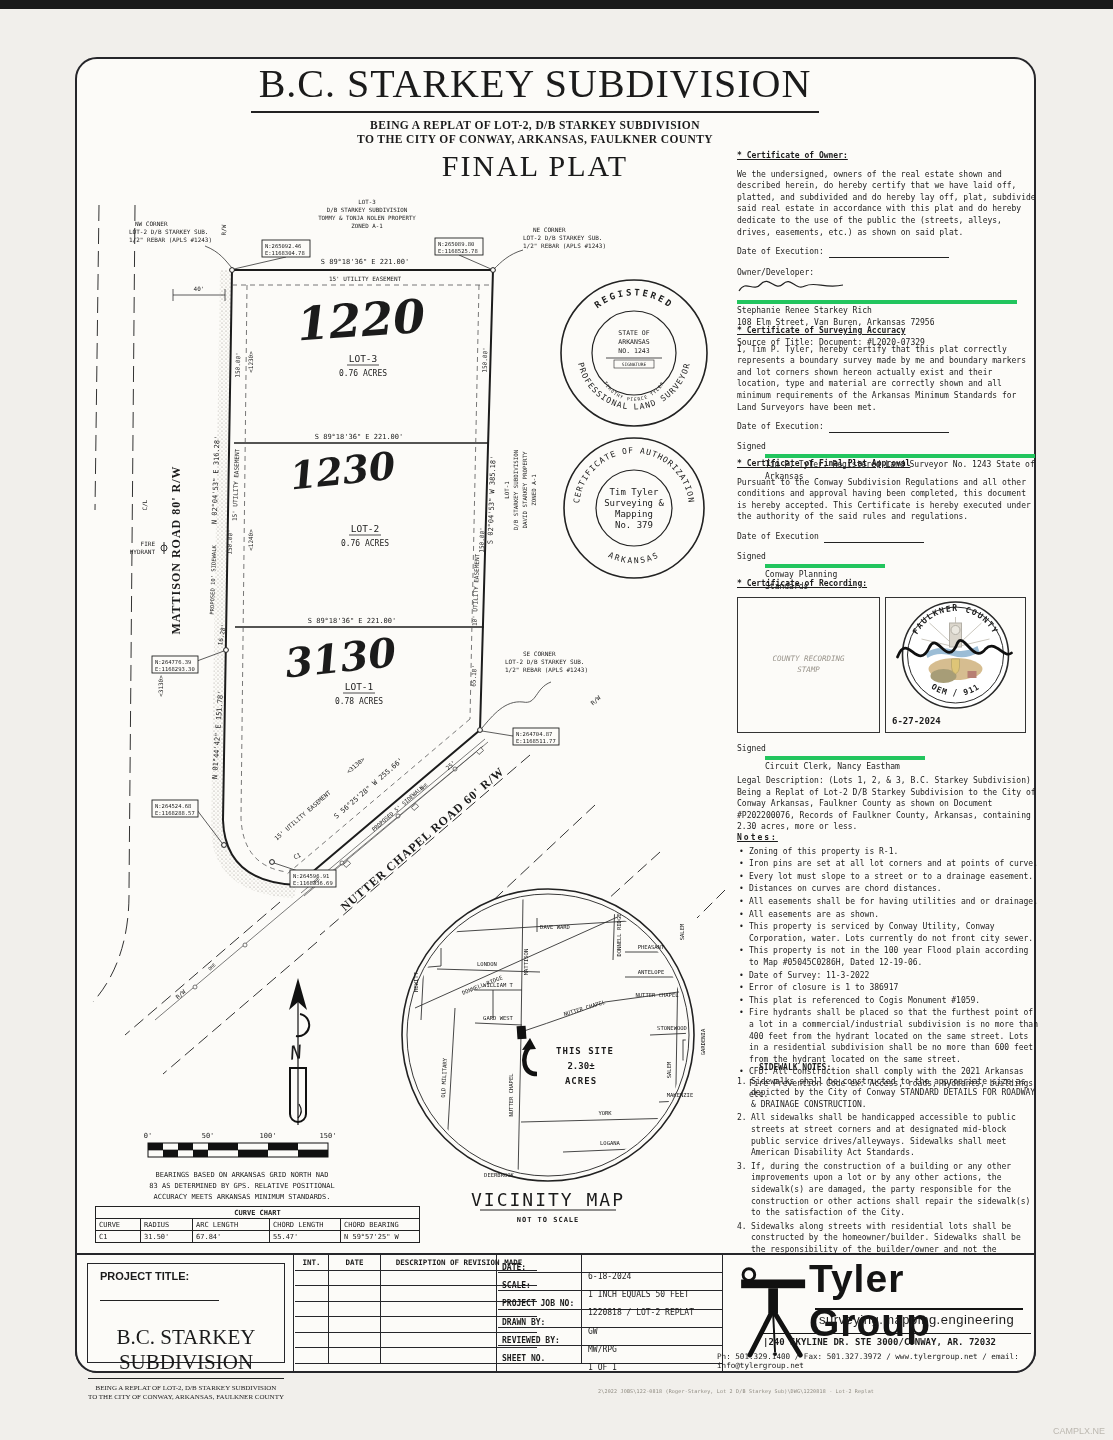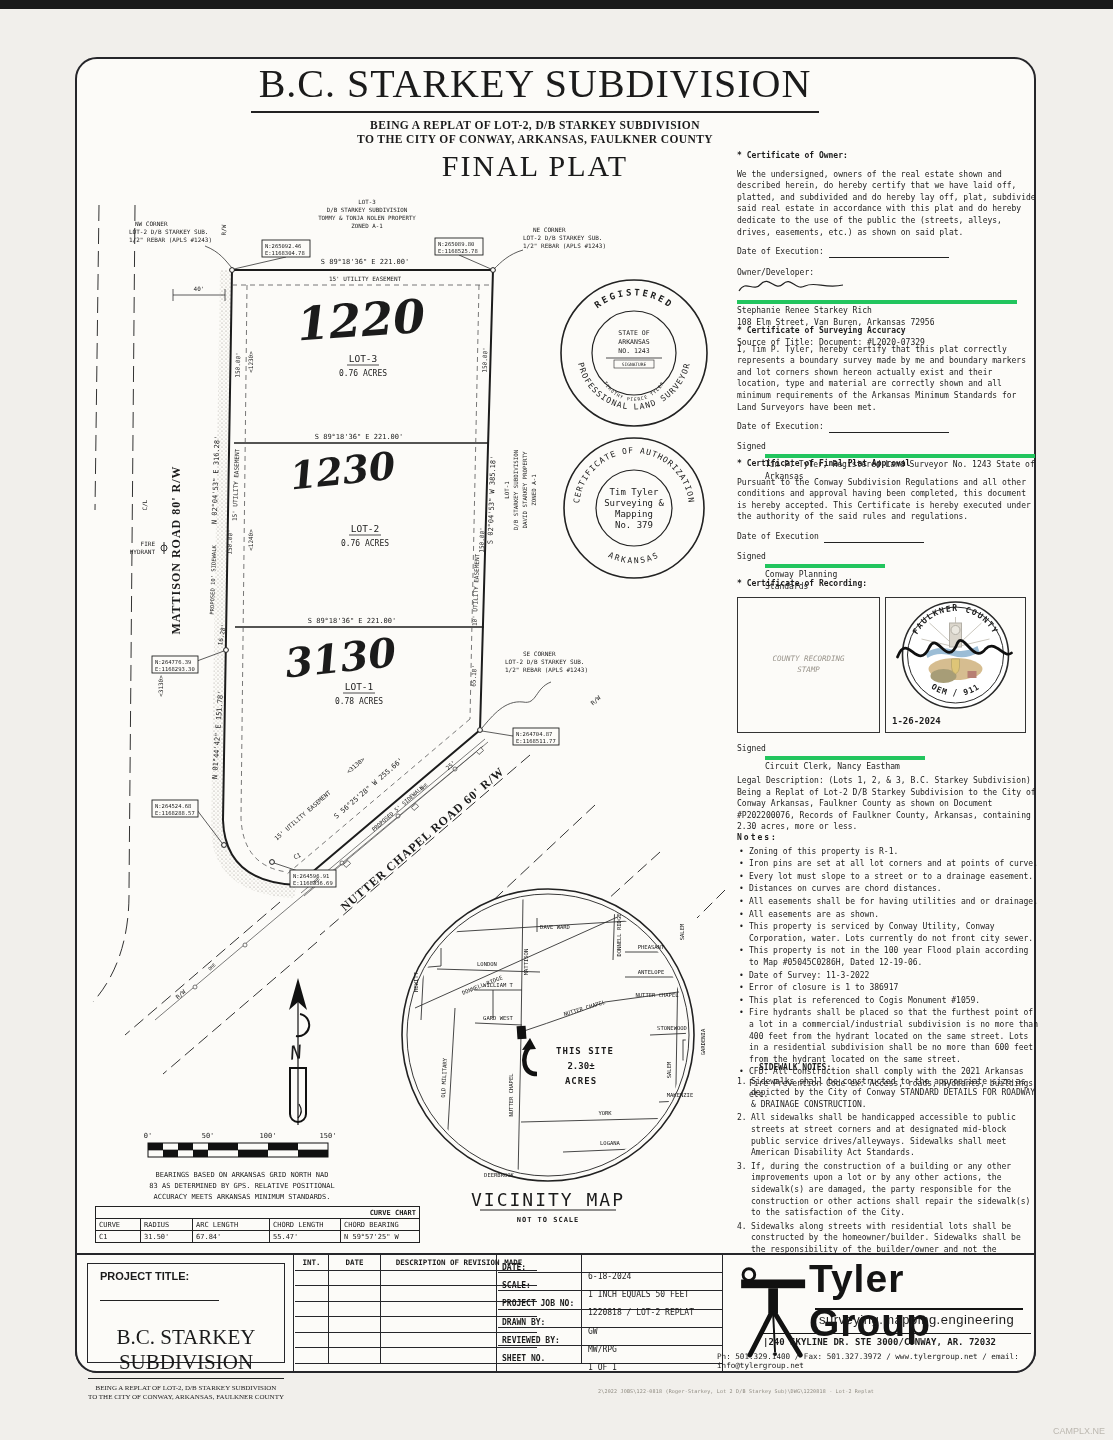--- a/index.html
+++ b/index.html
@@ -11,39 +11,39 @@
   
   #hdr{left:240px;top:60px;width:590px;text-align:center}
   #hdr .t1{font:40px "Liberation Serif",serif;letter-spacing:1px;border-bottom:2px solid #222;
            display:inline-block;padding:0 8px 4px 8px}
   #hdr .t2{font:bold 11.5px "Liberation Serif",serif;letter-spacing:.4px;margin-top:6px}
   #hdr .t3{font:bold 11.5px "Liberation Serif",serif;letter-spacing:.4px;margin-top:2px}
   #hdr .t4{font:30px "Liberation Serif",serif;letter-spacing:2px;margin-top:4px}
   
   #rc{left:737px;top:150px;width:301px;height:1100px;font:8px/1.45 "DejaVu Sans Mono",monospace}
   #rc section{position:absolute;left:0;right:0}
-  .h-ul{font-weight:bold;margin-bottom:7px}
+  .h-ul{text-decoration:underline;font-weight:bold;margin-bottom:7px}
   .blank-line{display:inline-block;border-bottom:1px solid #222;height:8px;vertical-align:bottom}
   .sig-line{border-top:4px solid #22c55e;margin-top:2px;padding-top:1px}
   .rc-p{margin:0 0 8px 0;text-align:left}
   ul.notes{margin:2px 0 0 0;padding:0;list-style:none}
   ul.notes li{position:relative;padding-left:12px;margin:0 0 1px 0}
   ul.notes li::before{content:"•";position:absolute;left:2px}
   ol.swalk{margin:2px 0 0 0;padding:0;list-style:none;counter-reset:sw}
   ol.swalk li{position:relative;padding-left:14px;margin:0 0 2px 0;counter-increment:sw}
   ol.swalk li::before{content:counter(sw) ".";position:absolute;left:0}
   #rec-boxes{display:flex;gap:5px;margin-top:6px}
   #stamp-box{width:141px;height:134px;border:1.2px solid #333;display:flex;align-items:center;
              justify-content:center;text-align:center;color:#9a958c;font-style:italic;font-size:7.5px}
   #seal-box{width:139px;height:134px;border:1.2px solid #333;position:relative}
   #seal-box .dt{position:absolute;left:6px;bottom:4px;font-size:9px;font-weight:bold}
   
   #cchart{left:95px;top:1206px;border-collapse:collapse;font:7px "DejaVu Sans Mono",monospace}
   #cchart td{border:1px solid #222;padding:1px 3px;height:9px}
-  #cchart .ttl{text-align:right;font-weight:bold}
+  #cchart .ttl{text-align:center;font-weight:bold}
   
   #tblock{left:75px;top:1253px;width:961px;height:120px;border:2.5px solid #26262a;
           border-radius:0 0 22px 22px;box-sizing:border-box;background:#fcfbf8}
   #tblock .vline{position:absolute;top:0;bottom:0;border-left:1.8px solid #26262a}
   #proj-box{position:absolute;left:10px;top:8px;width:196px;height:98px;border:1.5px solid #26262a;
             text-align:center}
   #proj-box .pl{font:bold 11px "Liberation Sans",sans-serif;text-align:right;margin:6px 0 16px 12px;
                 display:inline-block;border-bottom:1.5px solid #222;padding:0 30px 18px 0;float:left}
   #proj-box .pn{clear:both;font:21px "Liberation Serif",serif;margin-top:8px;
                 border-bottom:1.5px solid #222;display:inline-block;padding:0 2px 3px 2px}
@@ -155,21 +155,21 @@
             <path d="M-4,2 h8 v8 q0,5 -4,7 q-4,-2 -4,-7 z" fill="#d4b24a" stroke="#8f7a33" stroke-width="0.6"></path>
           </g>
           <defs>
             <path id="fcTop" d="M -41,10 A 43,43 0 1 1 41,10"></path>
             <path id="fcBot" d="M -26,30 A 42,42 0 0 0 26,30"></path>
           </defs>
           <text class="f8" style="letter-spacing:1.5px;font-weight:bold"><textPath href="#fcTop" startOffset="50%" text-anchor="middle">FAULKNER COUNTY</textPath></text>
           <text class="f8" style="letter-spacing:1px;font-weight:bold"><textPath href="#fcBot" startOffset="50%" text-anchor="middle">OEM / 911</textPath></text>
           <path d="M-58,0 C-48,-26 -38,16 -26,-10 C-18,-26 -8,12 2,-14 C8,-26 18,8 30,-8 C40,-18 48,2 56,-4" fill="none" stroke="#101010" stroke-width="2.8" stroke-linecap="round"></path>
         </svg>
-        <div class="dt">1-26-2024</div>
+        <div class="dt">6-27-2024</div>
       </div>
     </div>
     <div style="margin-top:10px">Signed</div>
     <div class="sig-line" style="width:160px;margin-left:28px">
       <div>Circuit Clerk, Nancy Eastham</div>
     </div>
   </section>
 
   <section style="top:625px">
     <div>Legal Description: (Lots 1, 2, &amp; 3, B.C. Starkey Subdivision)</div>

